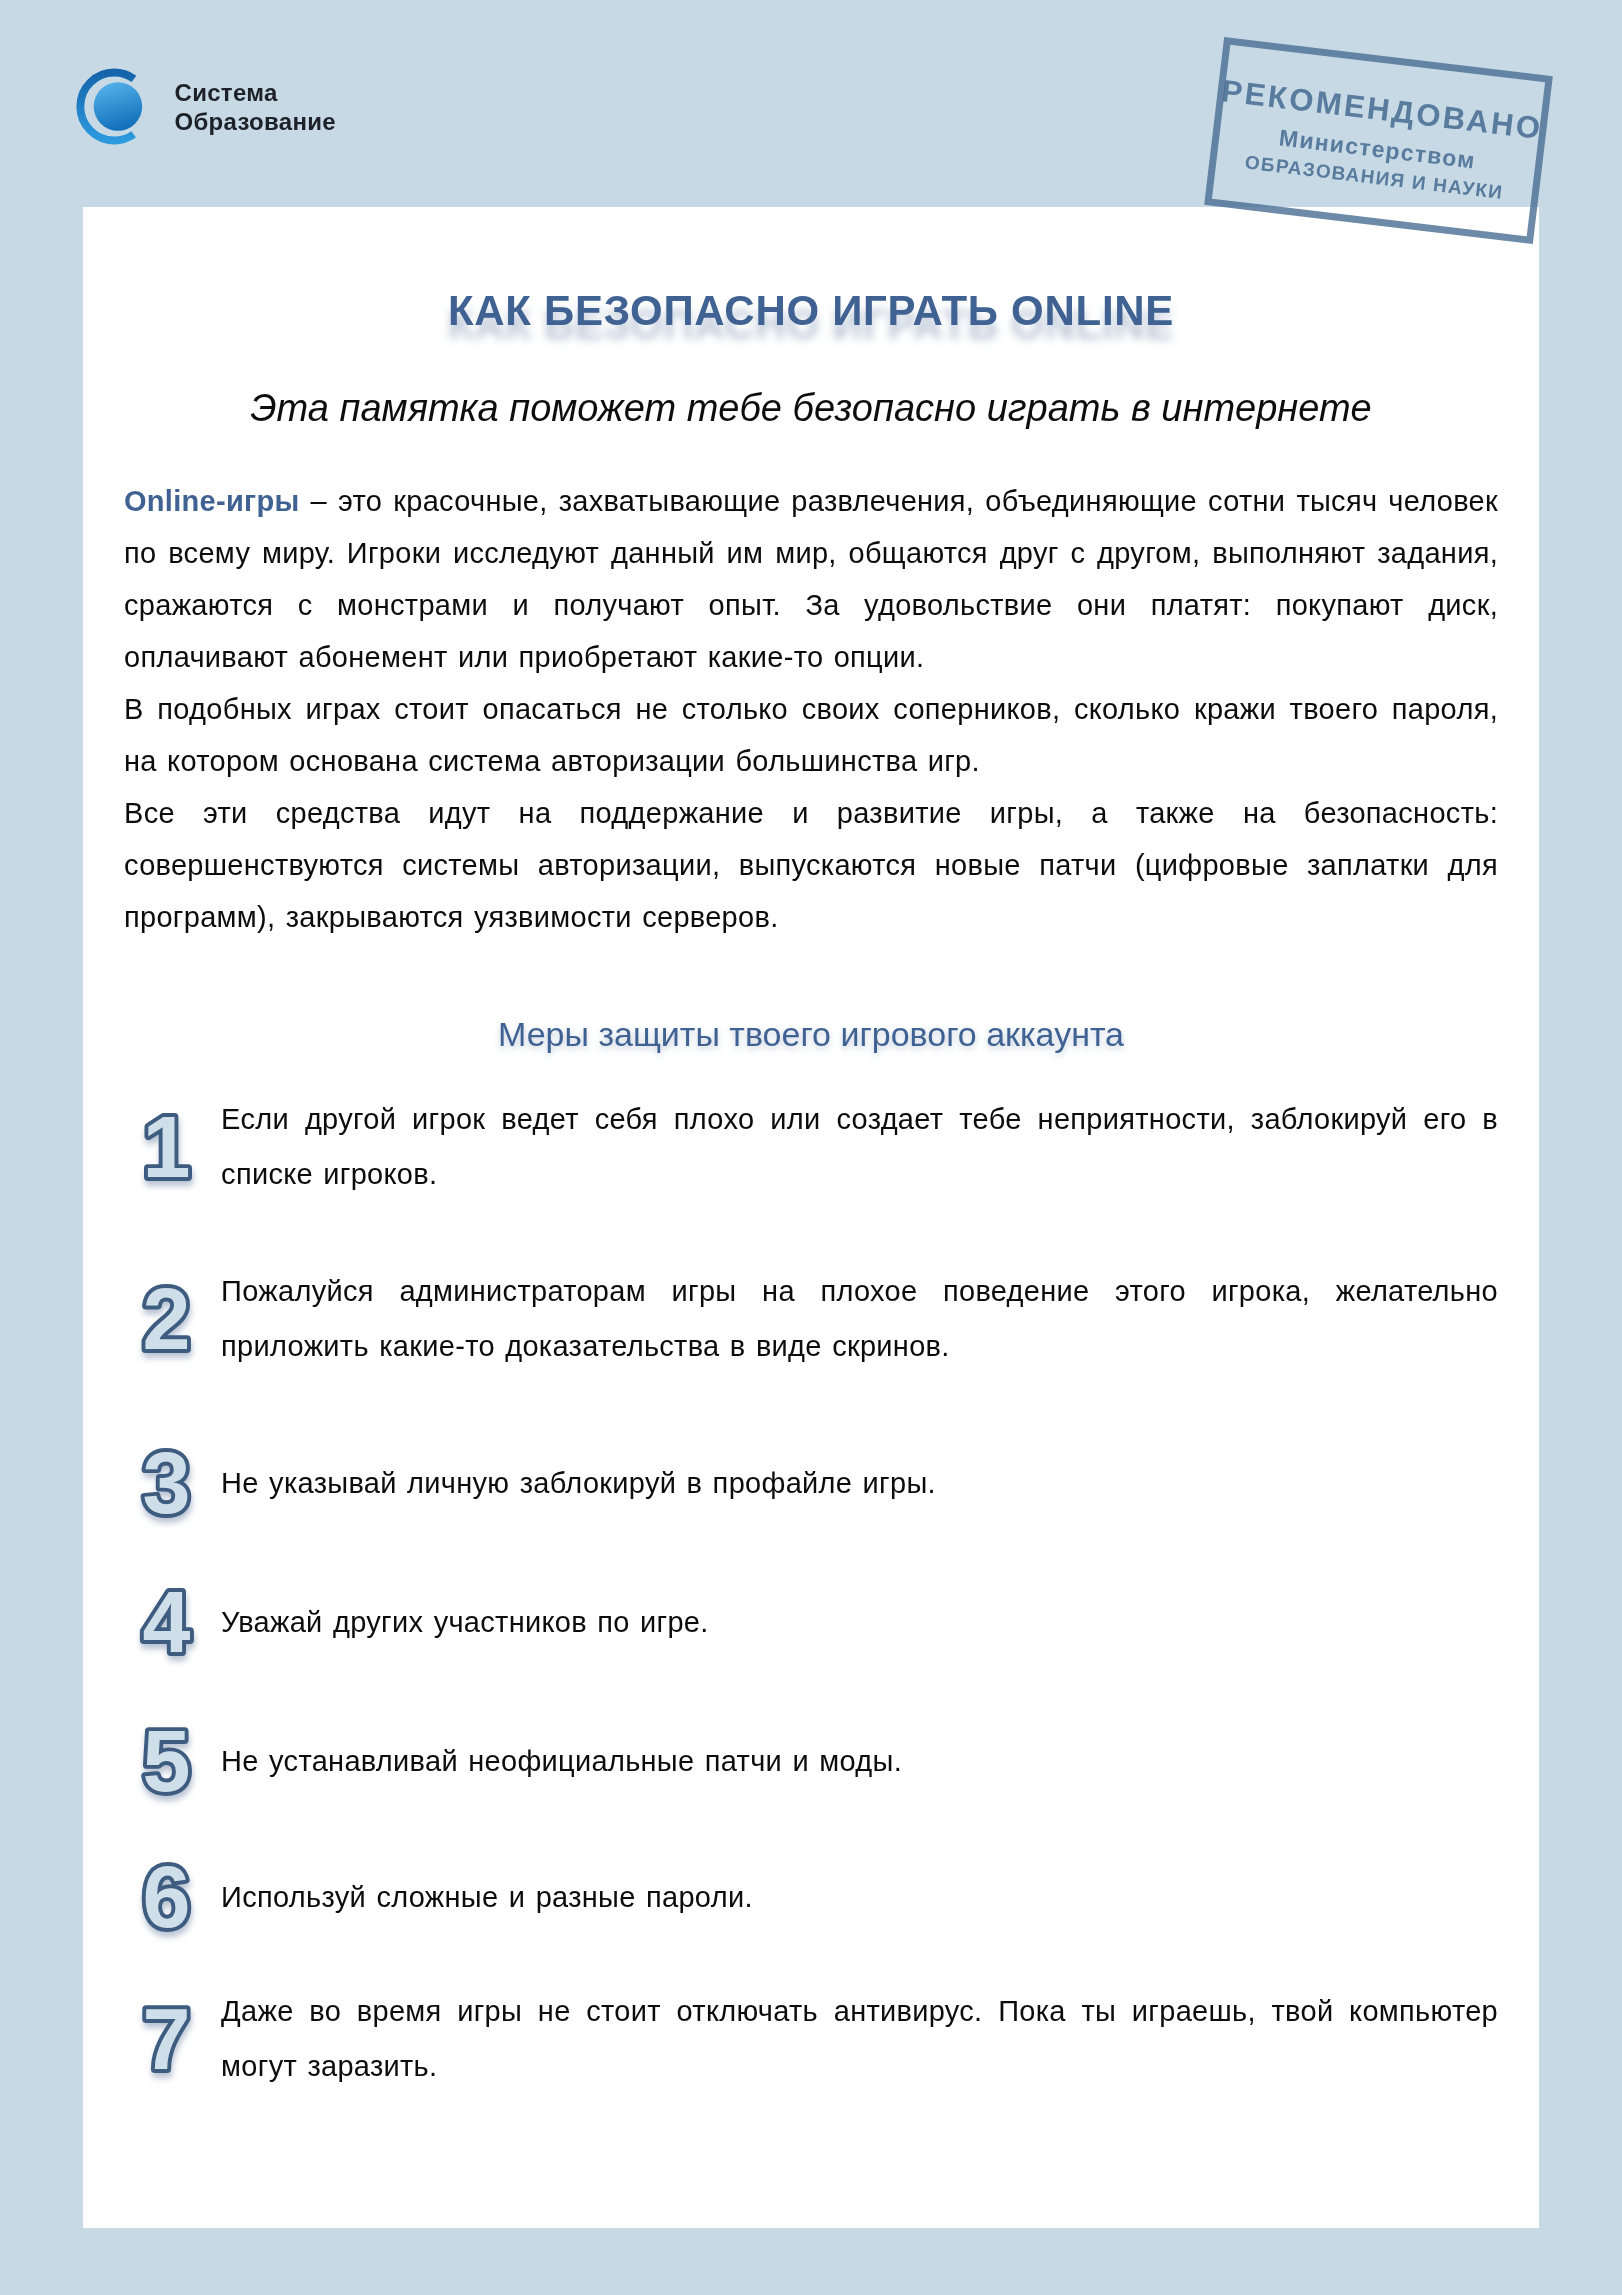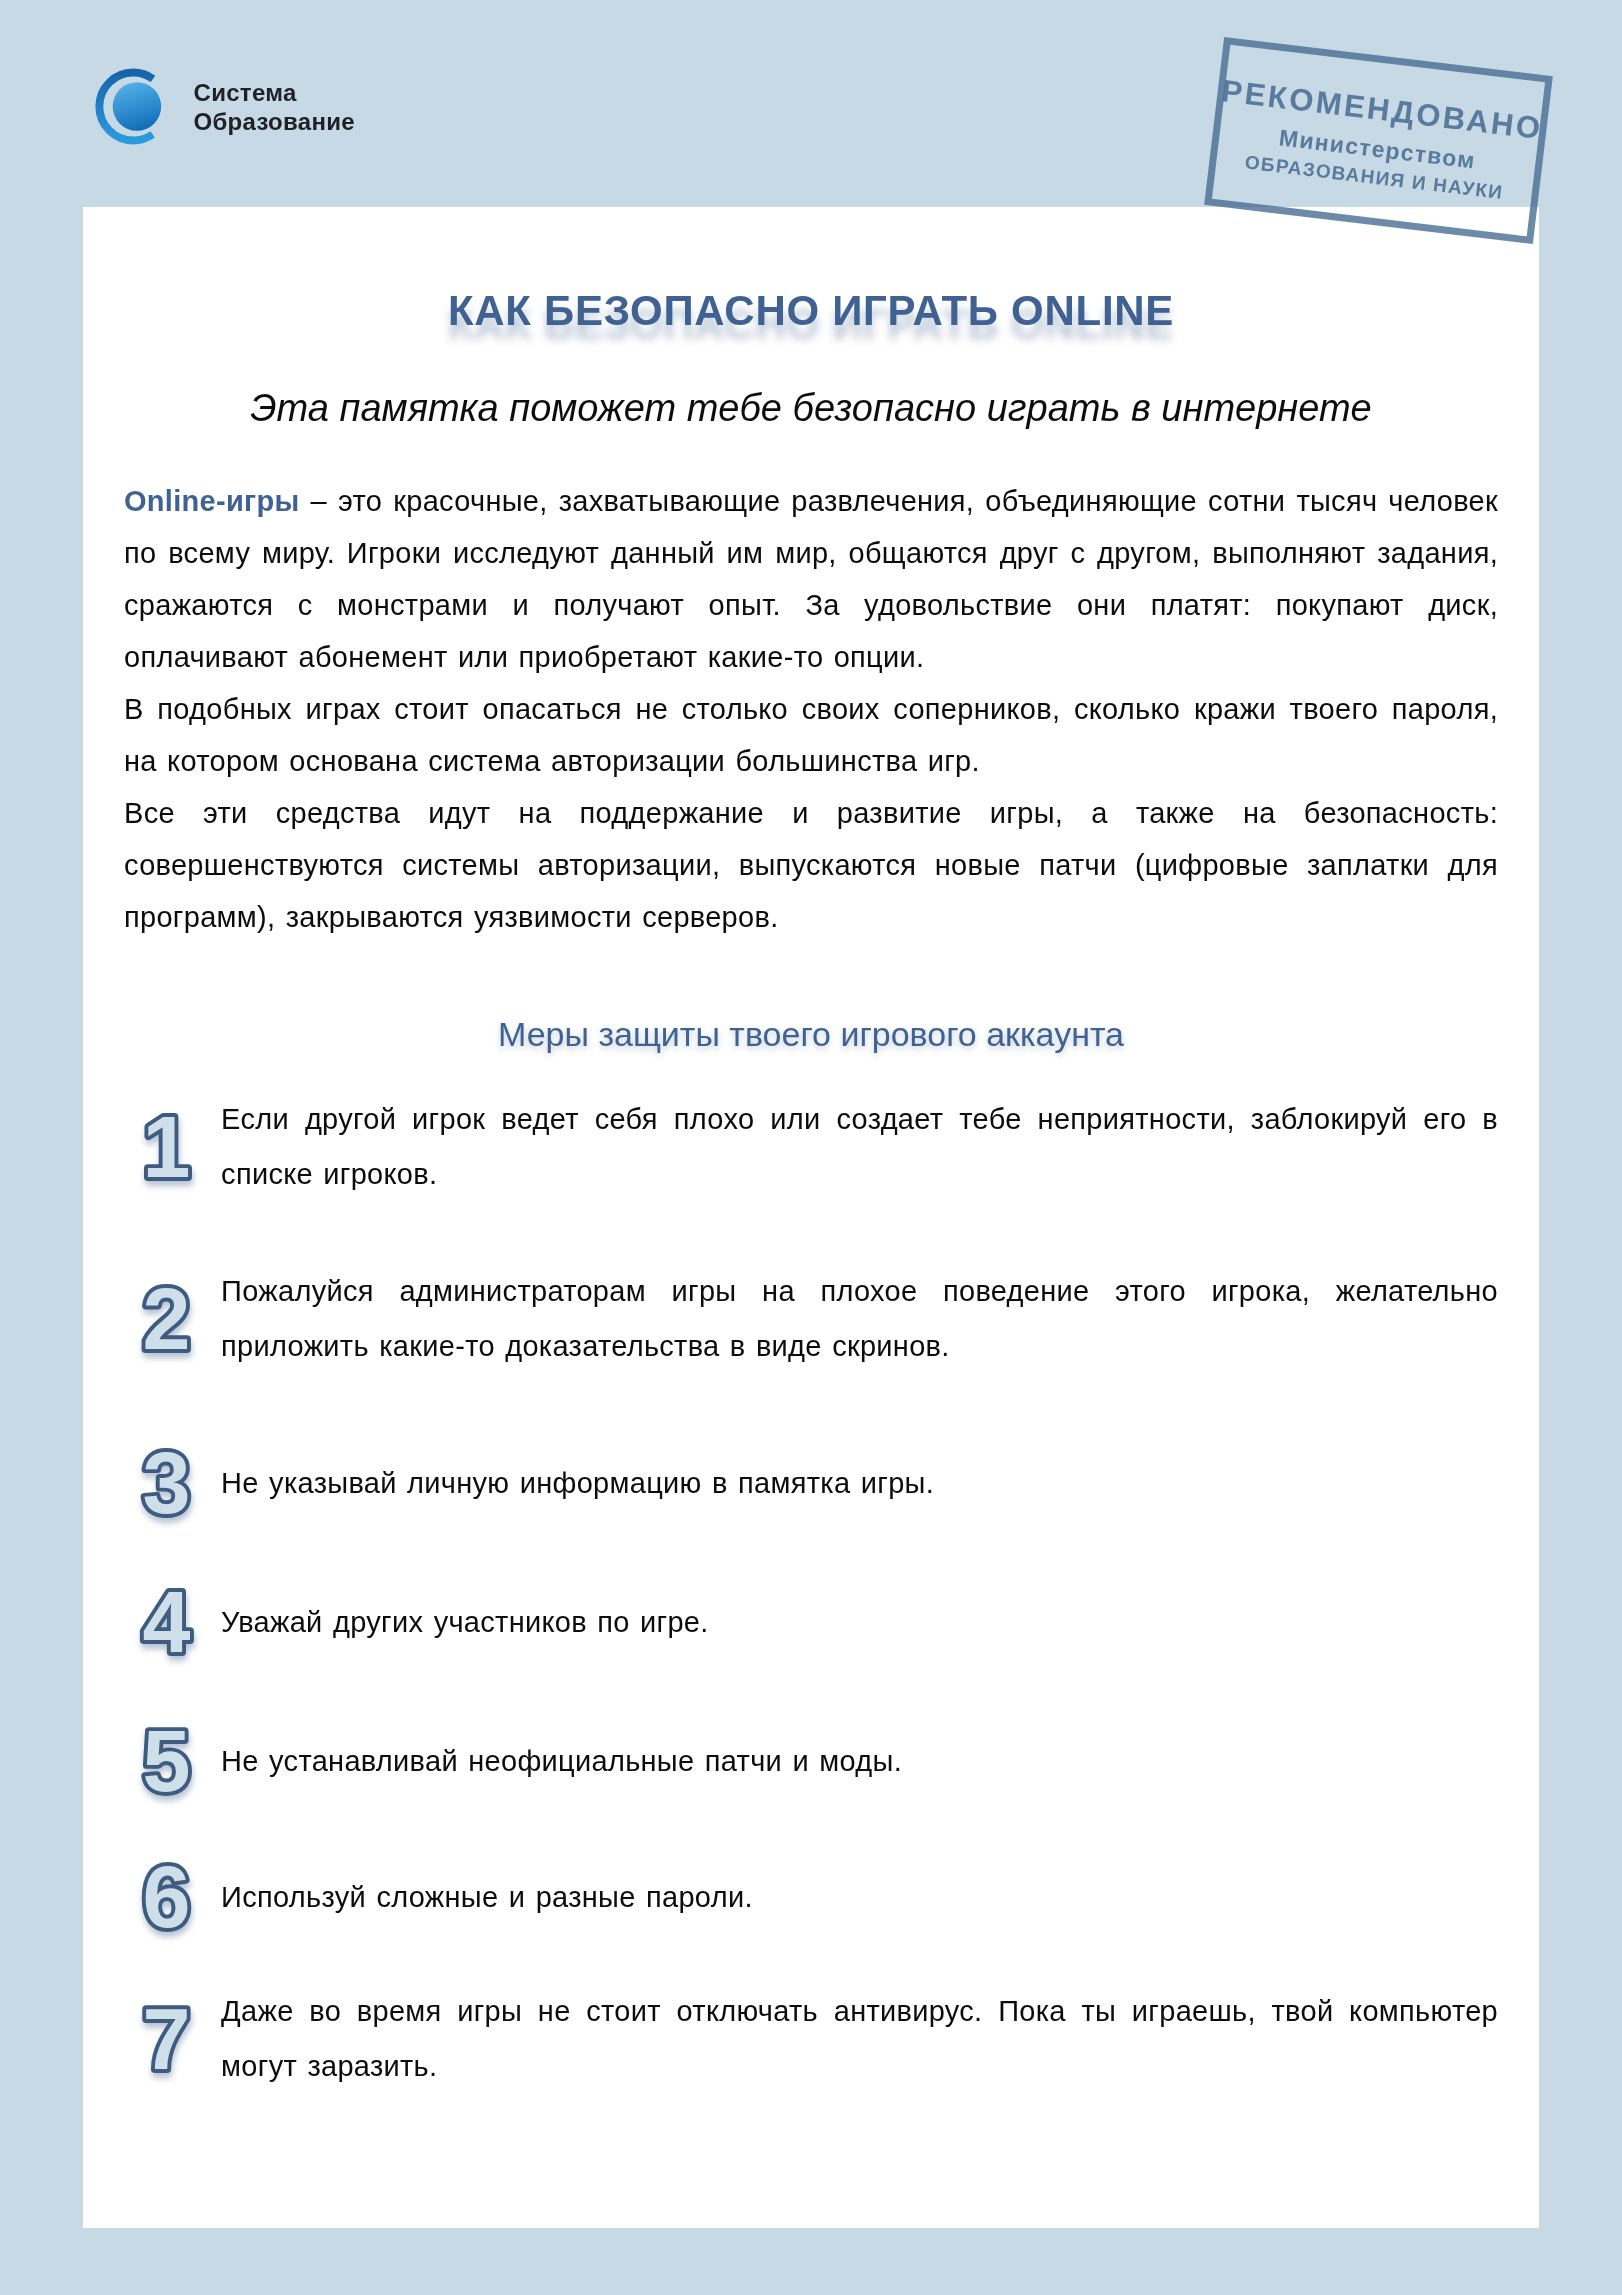--- a/index.html
+++ b/index.html
@@ -7,21 +7,21 @@
   body {
     width: 1622px; height: 2295px;
     position: relative;
     background: #c6d9e5;
     font-family: "Liberation Sans", sans-serif;
     overflow: hidden;
   }
 
   
   .logo {
-    position: absolute; left: 86px; top: 58px;
+    position: absolute; left: 67px; top: 58px;
     display: flex; align-items: center; gap: 10.5px;
     z-index: 3;
   }
   .logo svg { width: 97px; height: 97px; display: block; }
   .logo-text {
     font-size: 24px; font-weight: 700; color: #1e2127;
     line-height: 29px; letter-spacing: 0.3px;
   }
 
   
@@ -172,21 +172,21 @@
       <svg class="num-svg" viewBox="0 0 96 150">
           <text x="48" y="121">2</text>
         </svg>
       <div class="text">Пожалуйся администраторам игры на плохое поведение этого игрока, желательно приложить какие-то доказательства в виде скринов.</div>
     </div>
 
     <div class="rule rule-3">
       <svg class="num-svg" viewBox="0 0 96 150">
           <text x="48" y="121">3</text>
         </svg>
-      <div class="text">Не указывай личную информацию в памятка игры.</div>
+      <div class="text">Не указывай личную заблокируй в профайле игры.</div>
     </div>
 
     <div class="rule rule-4">
       <svg class="num-svg" viewBox="0 0 96 150">
           <text x="48" y="121">4</text>
         </svg>
       <div class="text">Уважай других участников по игре.</div>
     </div>
 
     <div class="rule rule-5">

